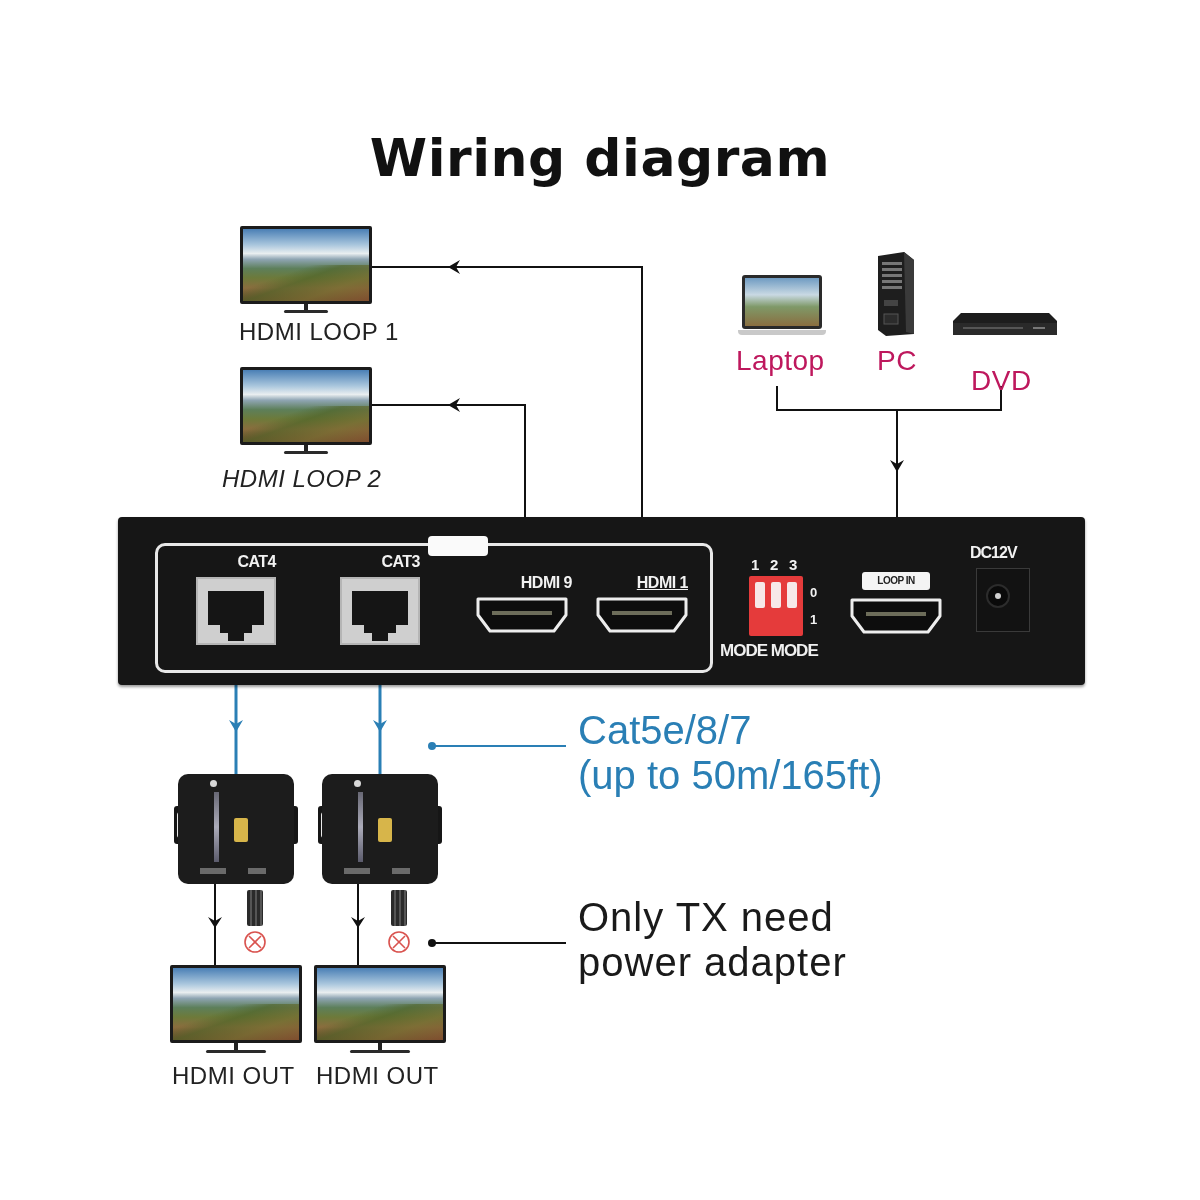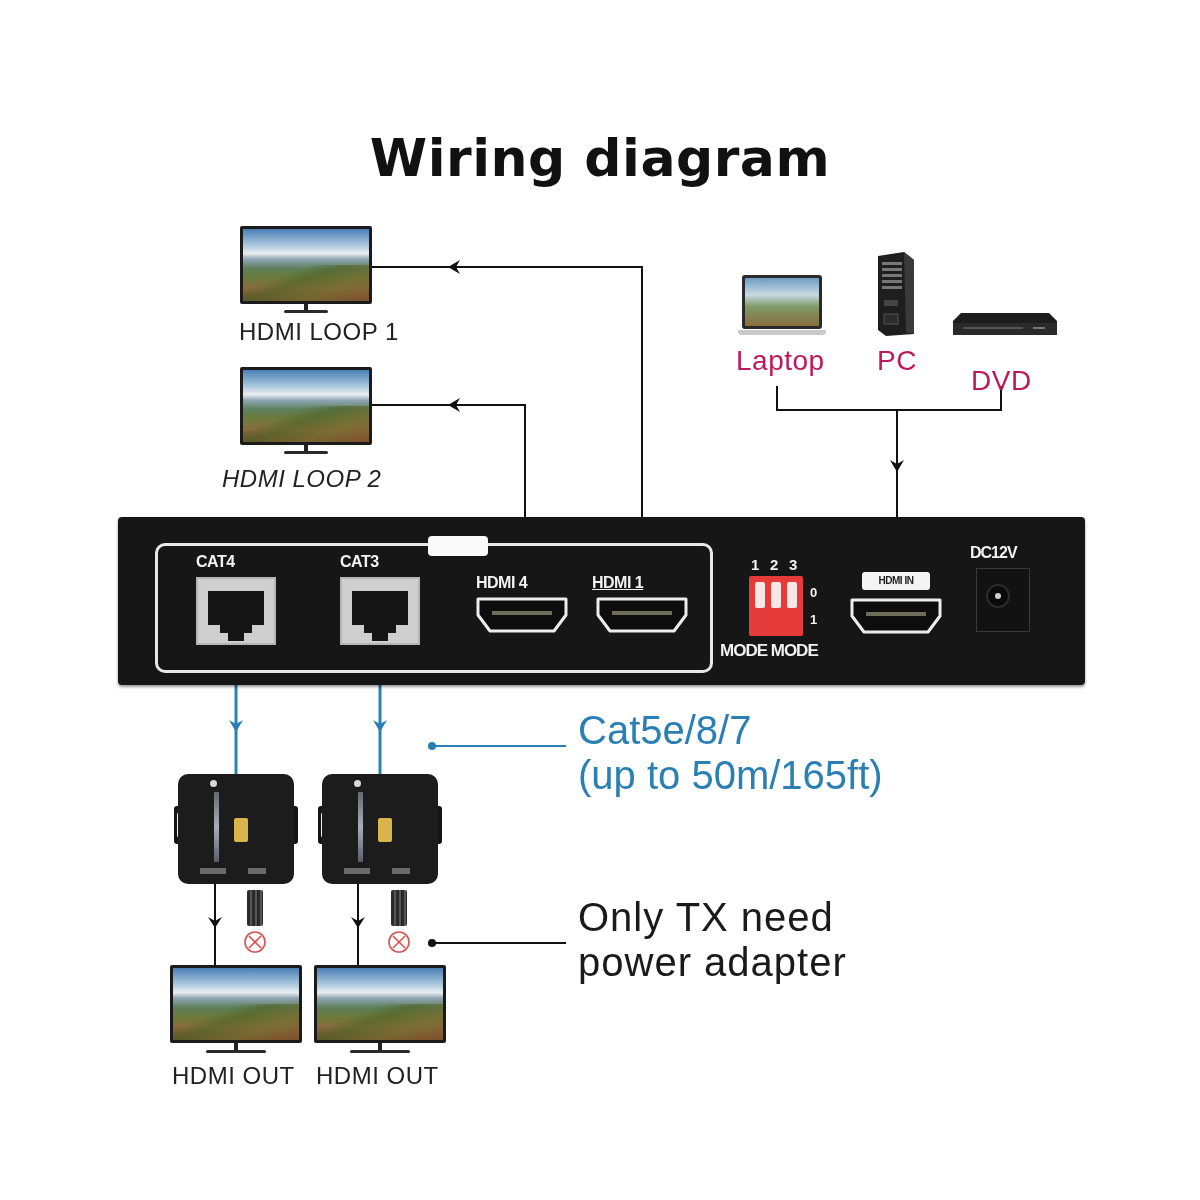--- a/index.html
+++ b/index.html
@@ -18,21 +18,21 @@
   .monitor .neck { position: absolute; background: #222; width: 4px; height: 8px; }
   .monitor .base { position: absolute; background: #2a2a2a; height: 3px; border-radius: 2px; }
 
   .label { position: absolute; font-size: 24px; color: #222; letter-spacing: 0.5px; white-space: nowrap; }
   .label-lg { font-size: 30px; color: #be185d; }
 
   
   .device { left: 118px; top: 517px; width: 967px; height: 168px; background: #161616; border-radius: 4px; box-shadow: 0 2px 3px rgba(0,0,0,0.4); }
   .out-frame { left: 155px; top: 543px; width: 558px; height: 130px; border: 3px solid #e8e8e8; border-radius: 10px; }
   .out-tag { left: 428px; top: 536px; width: 60px; height: 20px; background: #fafafa; border-radius: 4px; font-size: 12px; color: #333; text-align: center; line-height: 20px; font-weight: bold; }
-  .port-label { position: absolute; color: #f2f2f2; font-weight: bold; font-size: 16px; text-align: left; letter-spacing: -0.5px; }
+  .port-label { position: absolute; color: #f2f2f2; font-weight: bold; font-size: 16px; text-align: right; letter-spacing: -0.5px; }
   .rj45 { position: absolute; width: 80px; height: 68px; background: #cfcfcf; border: 2px solid #b5b5b5; }
   .rj45 .hole { position: absolute; left: 10px; top: 12px; width: 56px; height: 34px; background: #151515; }
   .rj45 .tab { position: absolute; left: 22px; top: 44px; width: 32px; height: 10px; background: #151515; }
   .rj45 .tab2 { position: absolute; left: 30px; top: 52px; width: 16px; height: 10px; background: #151515; }
   .hdmi { position: absolute; width: 96px; height: 40px; }
   .hdmi svg { width: 100%; height: 100%; display: block; }
 
   .dip { left: 749px; top: 576px; width: 54px; height: 60px; background: #e53b3b; border-radius: 2px; }
   .dip .sw { position: absolute; top: 6px; width: 10px; height: 26px; background: #f7e8e8; border-radius: 2px; }
   .dip-num { position: absolute; color: #f2f2f2; font-weight: bold; font-size: 15px; }
@@ -162,21 +162,21 @@
     <div class="tab2"></div>
 </div>
 
 <div class="port-label" style="left:340px;top:553px;width:80px;">CAT3</div>
 <div class="rj45" style="left:340px;top:577px;">
   <div class="hole"></div>
     <div class="tab"></div>
     <div class="tab2"></div>
 </div>
 
-<div class="port-label" style="left:476px;top:574px;width:96px;">HDMI 4</div>
+<div class="port-label" style="left:476px;top:574px;width:96px;">HDMI 9</div>
 <div class="hdmi" style="left:474px;top:595px;">
   <svg viewBox="0 0 96 40">
       <path d="M4,4 L92,4 L92,20 L80,36 L16,36 L4,20 Z" fill="#0d0d0d" stroke="#ededed" stroke-width="3" stroke-linejoin="round"></path>
       <rect x="18" y="16" width="60" height="4" fill="#6d6d5a"></rect>
     </svg>
 </div>
 
 <div class="port-label" style="left:592px;top:574px;width:96px;text-decoration:underline;">HDMI 1</div>
 <div class="hdmi" style="left:594px;top:595px;">
   <svg viewBox="0 0 96 40">
@@ -190,21 +190,21 @@
 <div class="dip-num" style="left:789px;top:556px;">3</div>
 <div class="abs dip">
   <div class="sw" style="left:6px;"></div>
   <div class="sw" style="left:22px;"></div>
   <div class="sw" style="left:38px;"></div>
 </div>
 <div class="dip-side" style="left:810px;top:585px;">0</div>
 <div class="dip-side" style="left:810px;top:612px;">1</div>
 <div class="abs edid-label">MODE MODE</div>
 
-<div class="abs hdmi-in-tag">HDMI IN</div>
+<div class="abs hdmi-in-tag">LOOP IN</div>
 <div class="hdmi" style="left:848px;top:596px;">
   <svg viewBox="0 0 96 40">
       <path d="M4,4 L92,4 L92,20 L80,36 L16,36 L4,20 Z" fill="#0d0d0d" stroke="#ededed" stroke-width="3" stroke-linejoin="round"></path>
       <rect x="18" y="16" width="60" height="4" fill="#6d6d5a"></rect>
     </svg>
 </div>
 
 <div class="abs dc-label">DC12V</div>
 <div class="abs dc-box"></div>
 <div class="abs dc-jack"></div>

